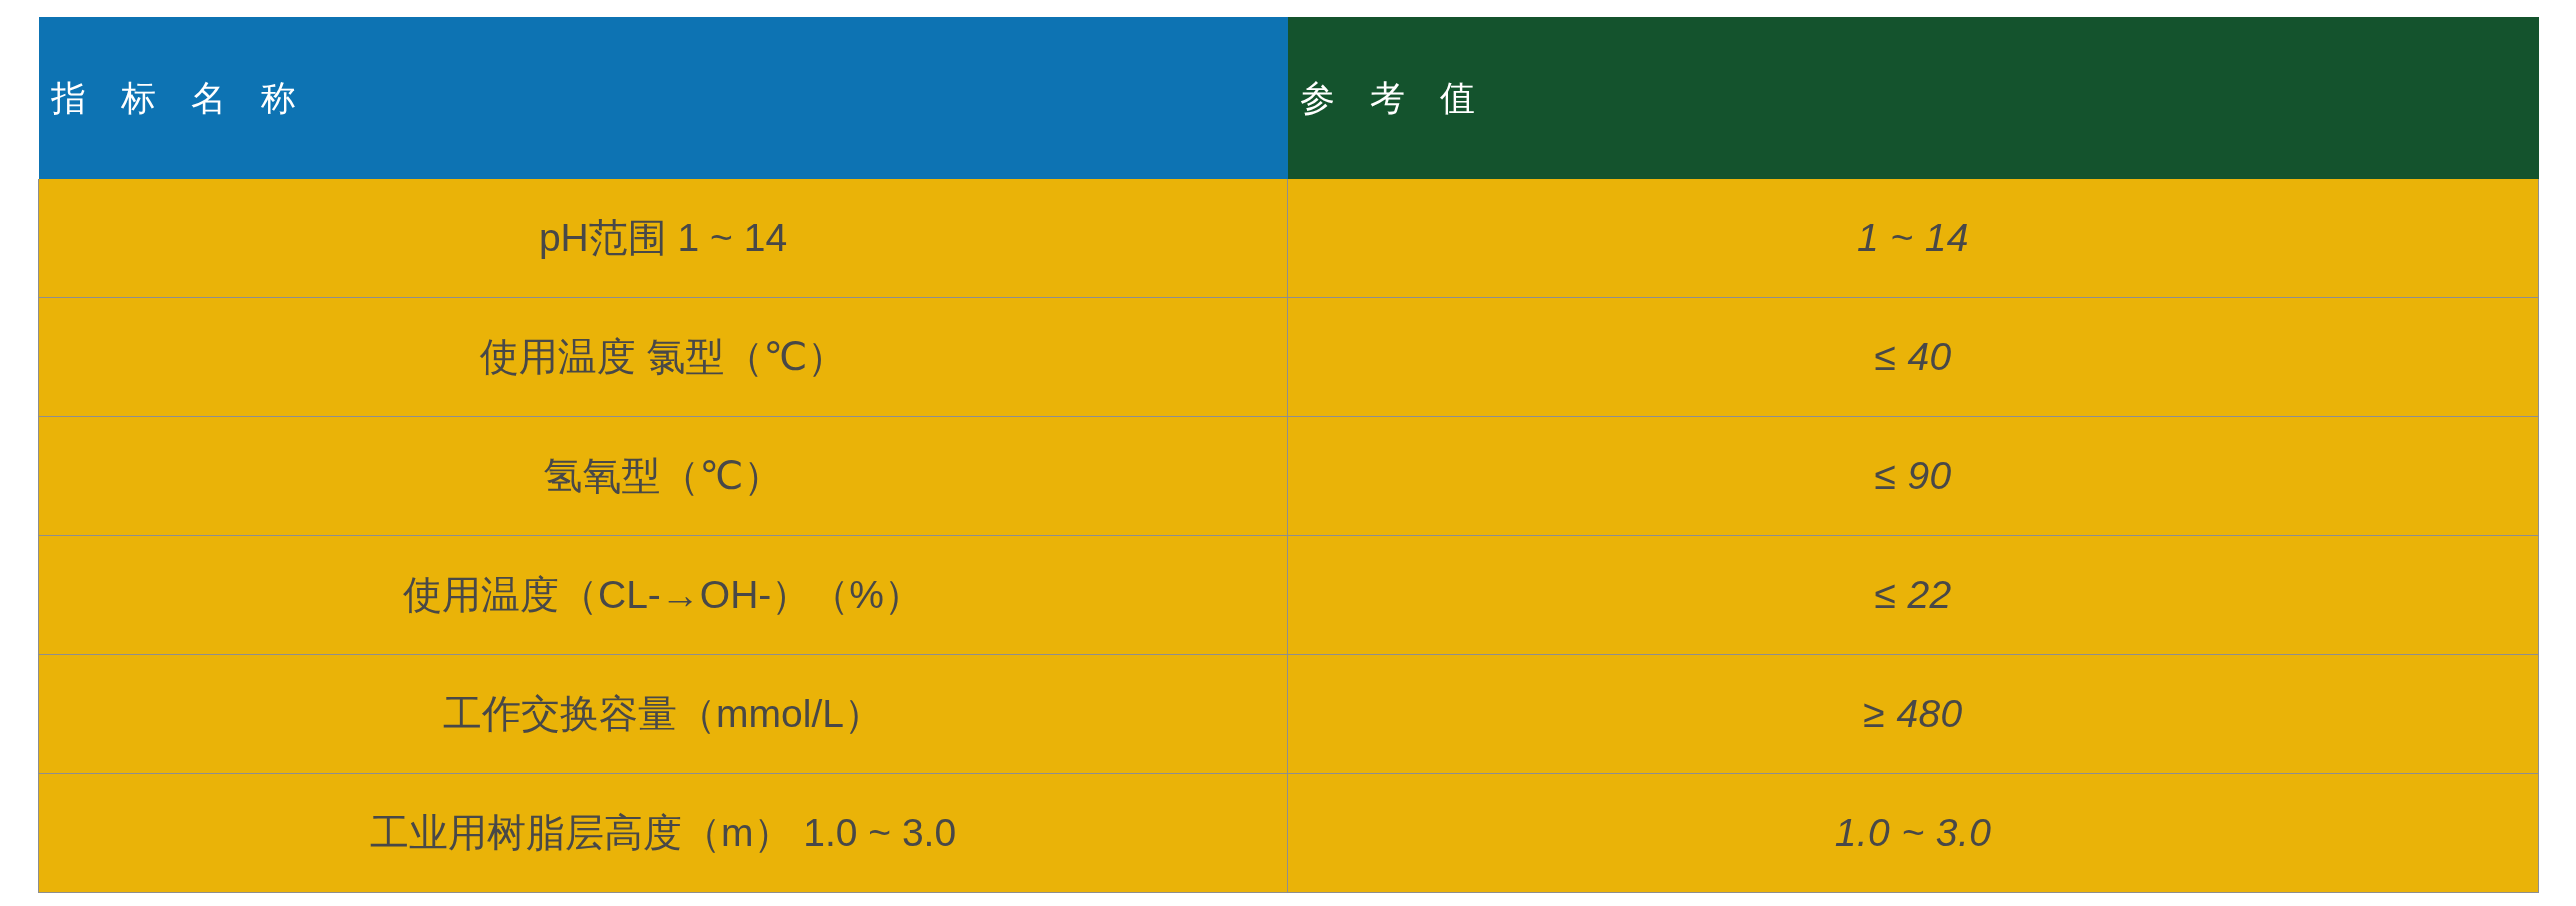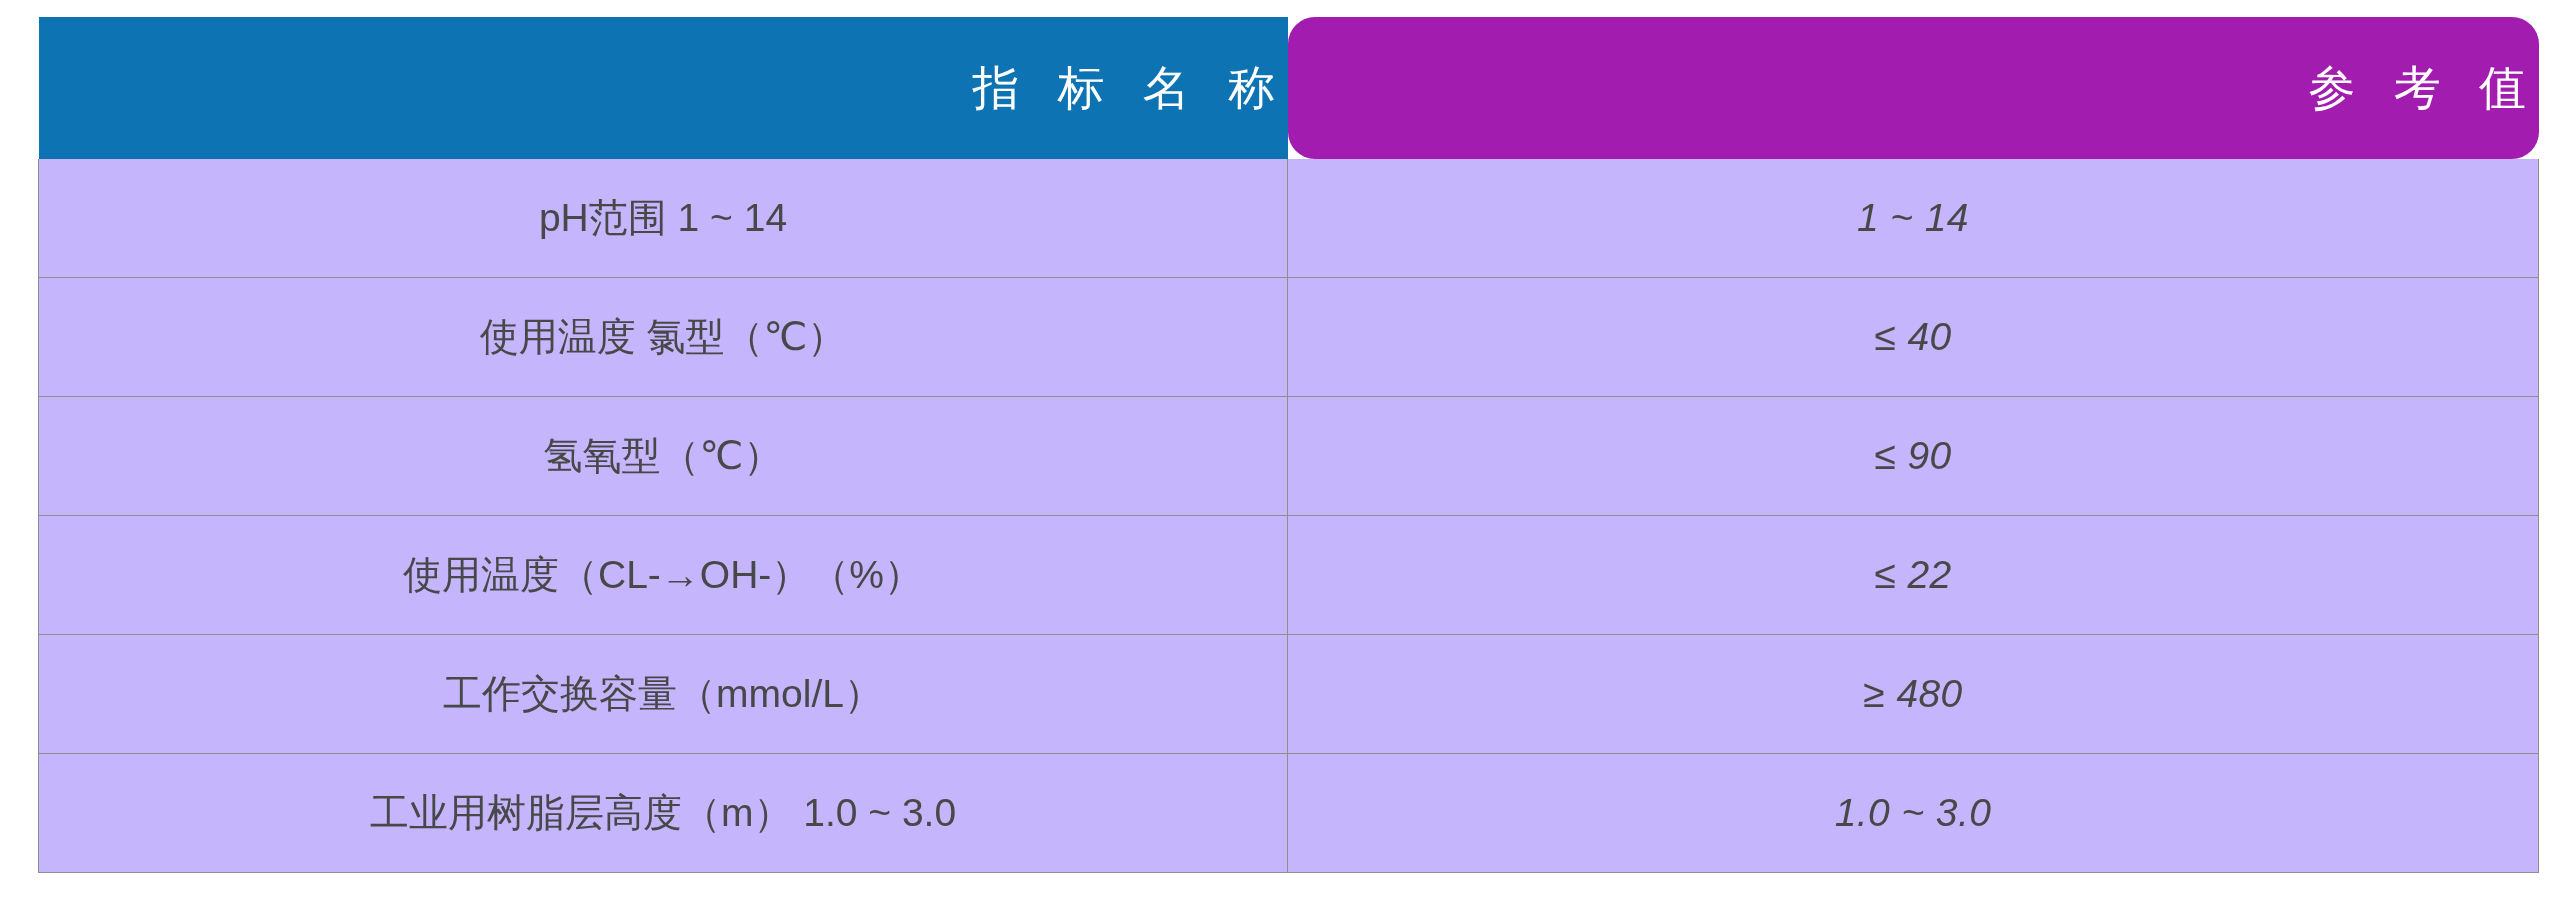--- a/index.html
+++ b/index.html
@@ -28,53 +28,52 @@
     top: 17px;
     width: 2500px;
     border-collapse: collapse;
     table-layout: fixed;
   }
 
   .spec-table col.col-name { width: 1249px; }
   .spec-table col.col-value { width: 1251px; }
 
   .spec-table th {
-    height: 142px;
+    height: 162px;
     padding: 0;
     vertical-align: middle;
-    text-align: right;
+    text-align: left;
     font-weight: 400;
     color: #ffffff;
-    font-size: 47px;
+    font-size: 35px;
     letter-spacing: 12.6px;
     text-indent: 12.6px;
     border: none;
   }
 
   th.head-name {
     background: #0d73b3;
   }
   th.head-value {
-    background: #a21caf;
-    border-radius: 27px;
+    background: #14532d;
   }
 
   .spec-table td {
     height: 118px;
     padding: 0 20px;
     vertical-align: middle;
     text-align: center;
     color: #484848;
     font-size: 39px;
     line-height: 1.2;
     white-space: nowrap;
     border-bottom: 1.7px solid #8e8e8e;
     border-left: 1.7px solid #8e8e8e;
     border-right: 1.7px solid #8e8e8e;
-    background: #c4b5fd;
+    background: #eab308;
   }
 
   .spec-table tbody tr:first-child td {
     border-top: none;
   }
 
   .spec-table td.cell-name {
     border-left: 1.7px solid #8e8e8e;
     border-right: 0.8px solid #8e8e8e;
   }

